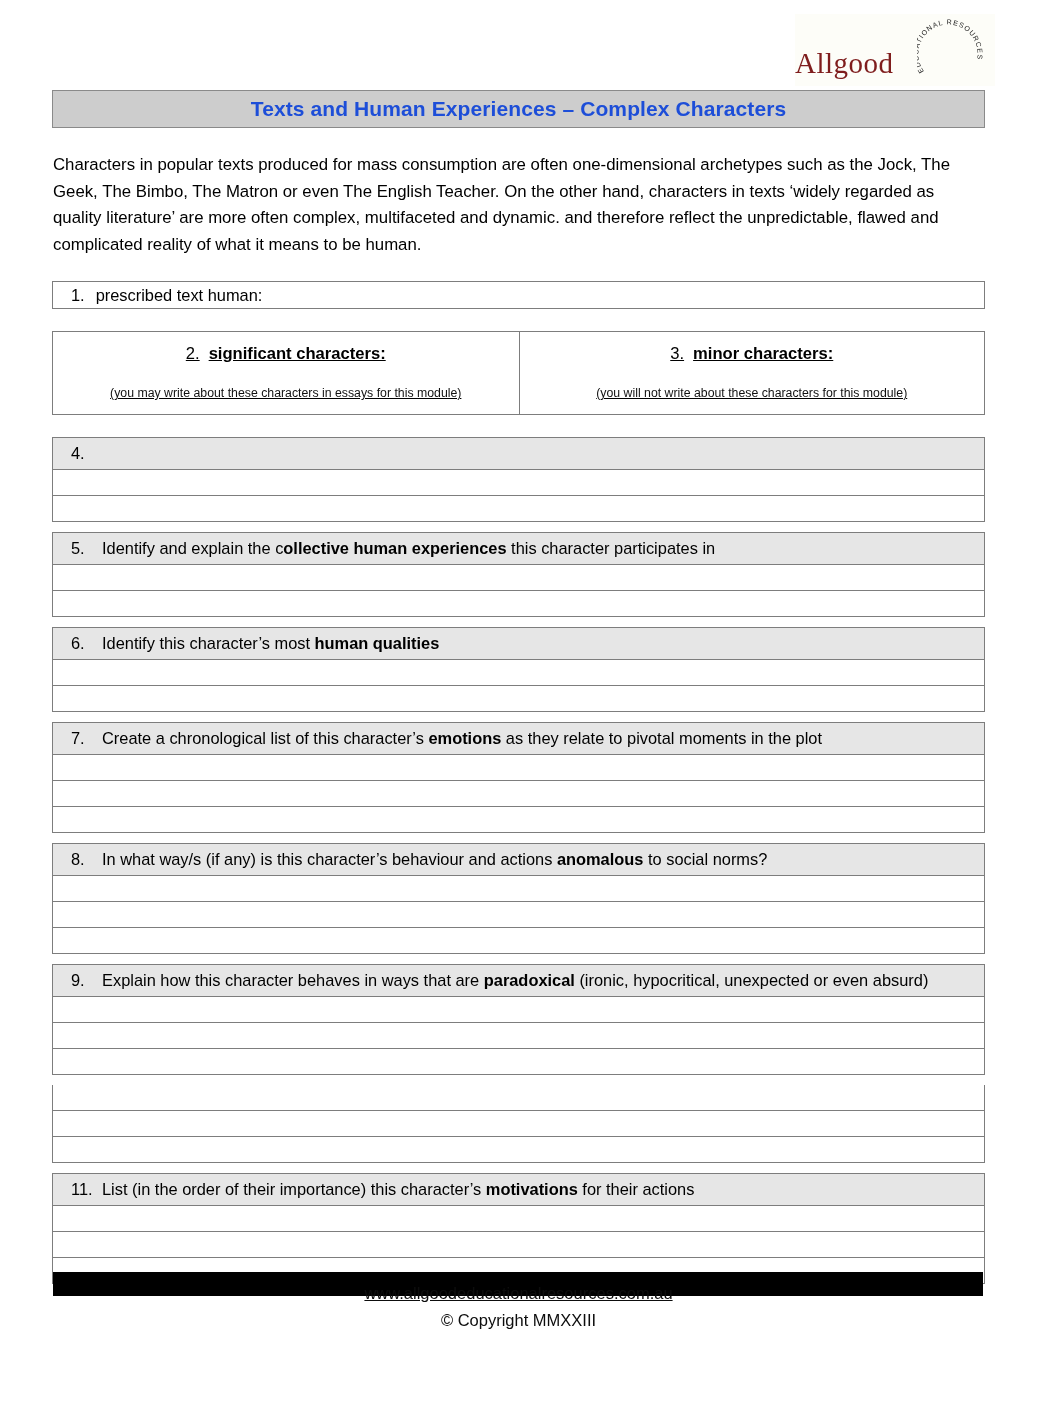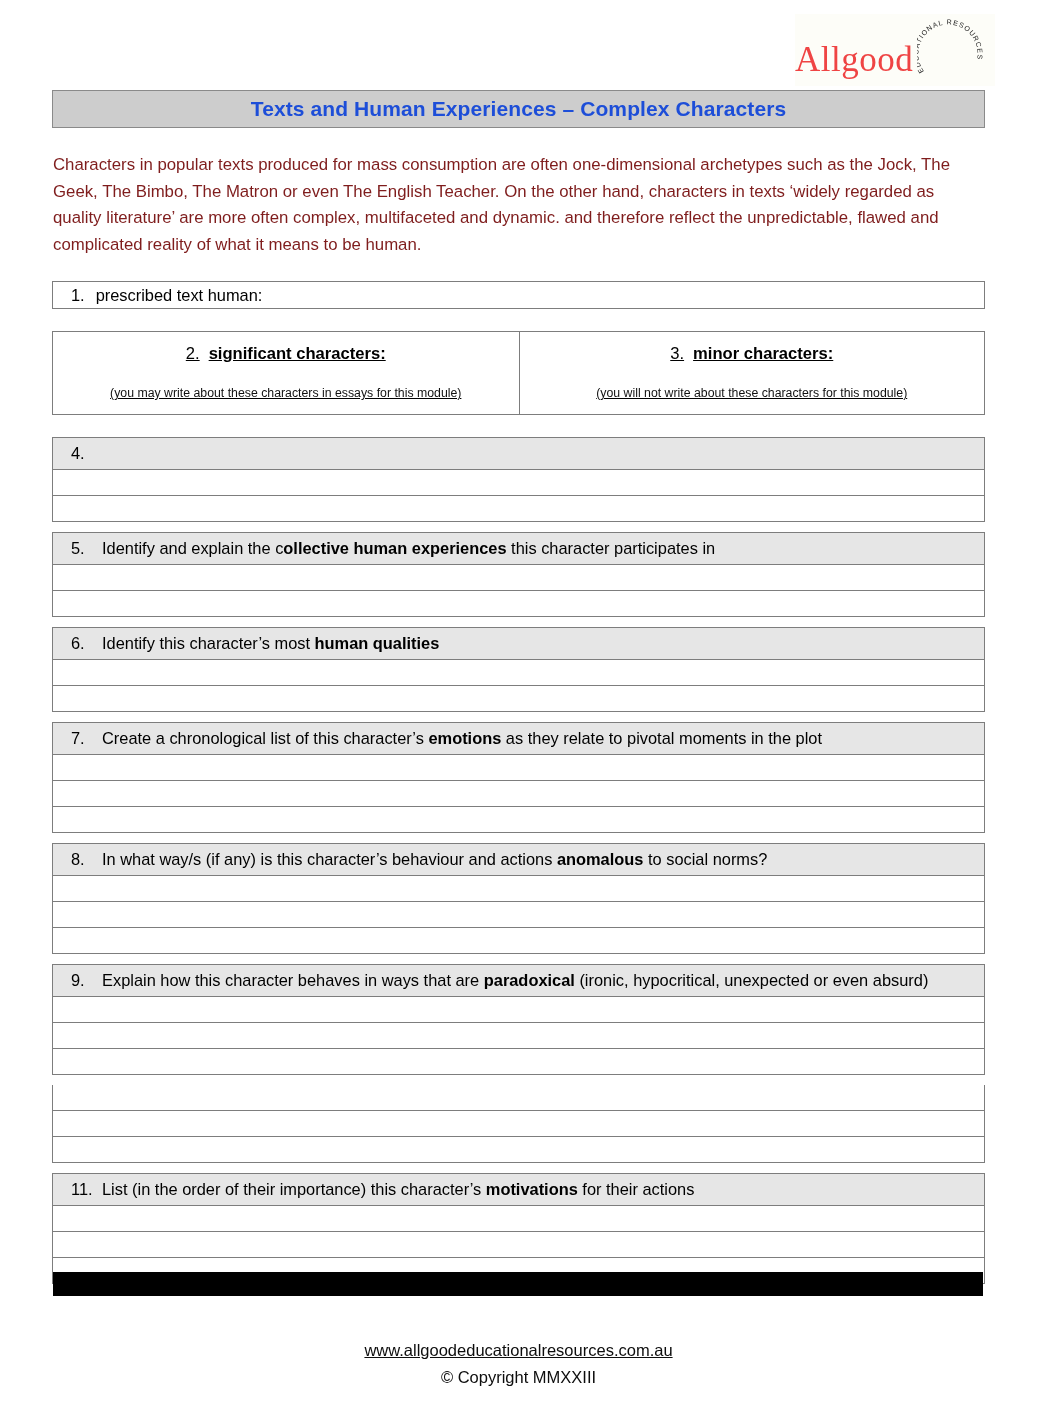--- a/index.html
+++ b/index.html
@@ -22,23 +22,23 @@
     width: 200px; height: 72px;
   }
   .logo-bg {
     position: absolute; inset: 0;
     background: #fdfdf8;
   }
   .logo-word {
     position: absolute;
     left: 0; bottom: 6px;
     font-family: "Liberation Serif", serif;
-    font-size: 35px;
+    font-size: 29px;
     letter-spacing: 0.5px;
-    color: #ef4444;
+    color: #7f1d1d;
     white-space: nowrap;
   }
   .logo-arc {
     position: absolute;
     right: 4px; top: 2px;
     width: 74px; height: 74px;
   }
 
   
   .title-bar {
@@ -56,21 +56,21 @@
     color: #1d4ed8;
   }
 
   
   .intro {
     position: absolute;
     left: 53px; top: 152px;
     width: 930px;
     font-size: 16.8px;
     line-height: 26.5px;
-    color: #7f1d1d;
+    color: #000000;
     text-align: left;
   }
 
   
   .sheet {
     position: absolute;
     left: 52px; top: 281px;
     width: 933px;
   }
 
@@ -137,21 +137,21 @@
 
   
   .footer-bar {
     position: absolute;
     left: 53px; top: 1272px;
     width: 930px; height: 24px;
     background: #000000;
   }
   .footer-text {
     position: absolute;
-    left: 0; top: 1337px;
+    left: 0; top: 1280px;
     width: 1037px;
     text-align: center;
     font-size: 16.5px;
     line-height: 27px;
     color: #0d0d0d;
   }
   .footer-text .url { text-decoration: underline; }
 </style>
 </head>
 <body>

